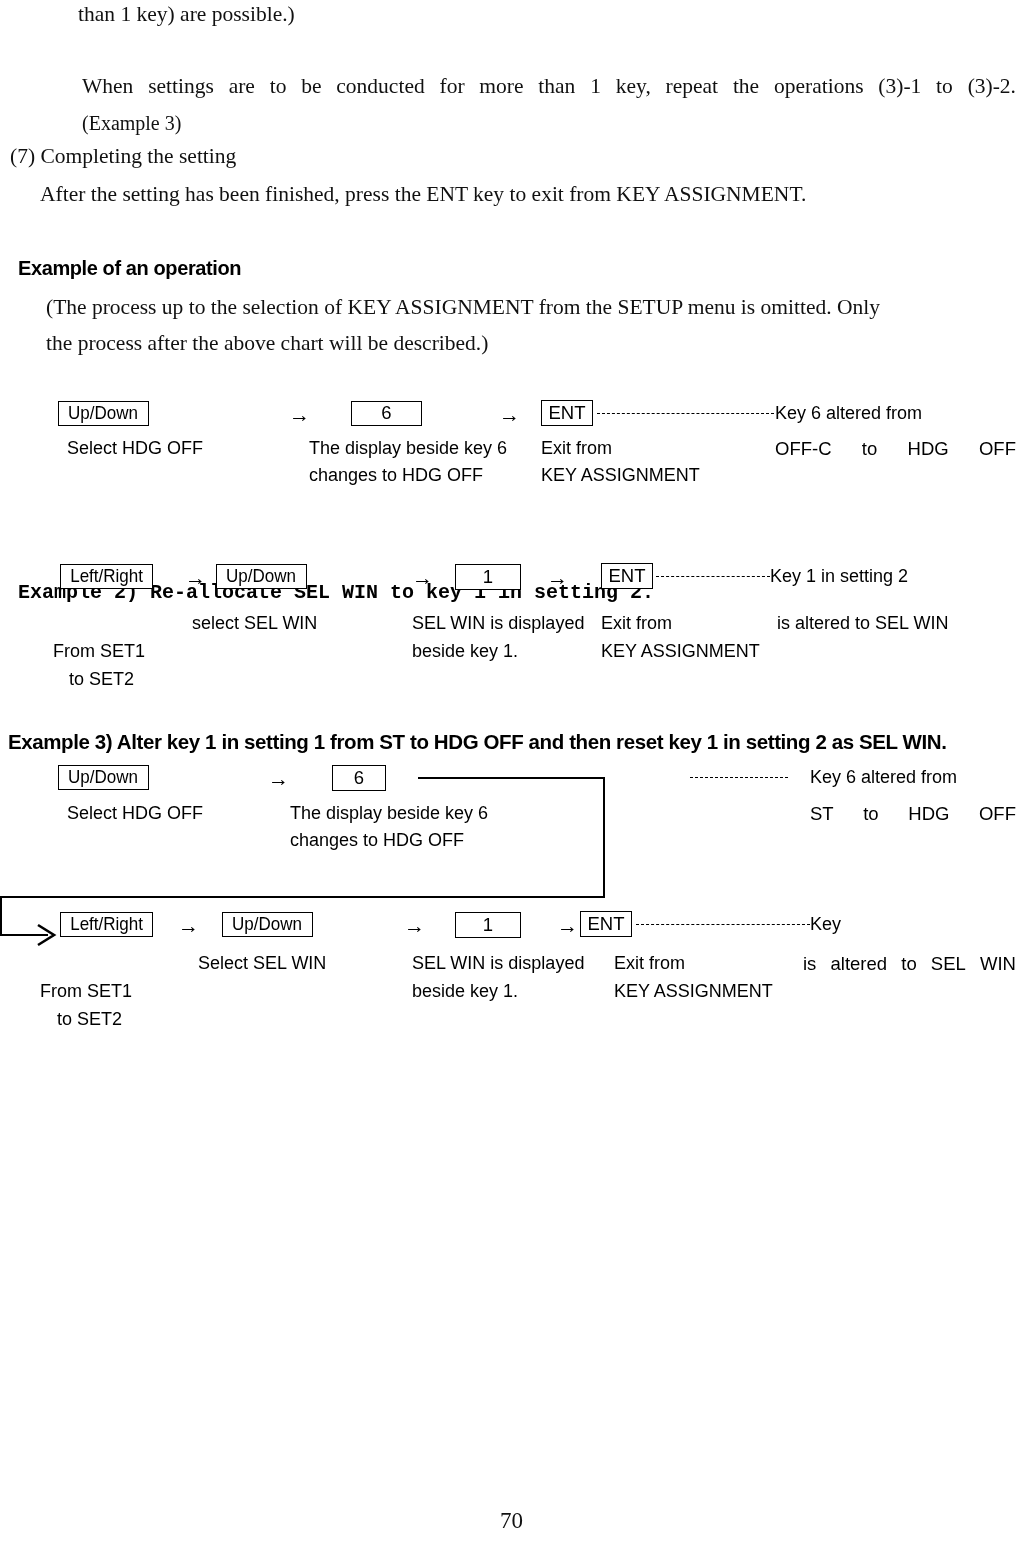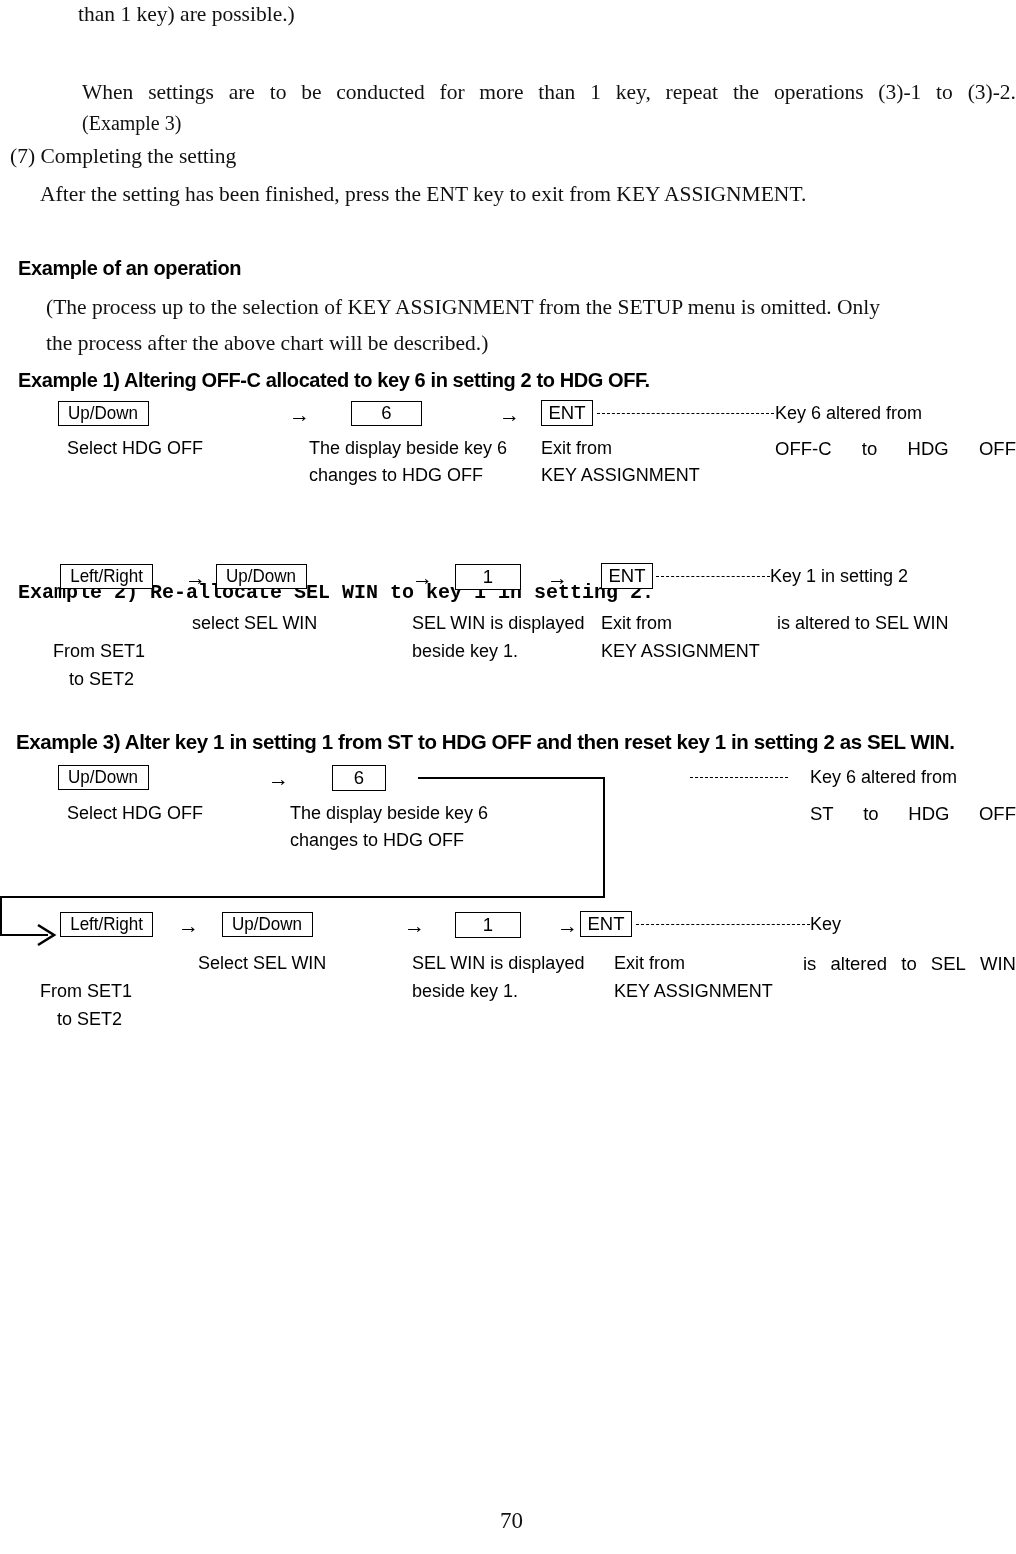--- a/index.html
+++ b/index.html
@@ -24,21 +24,20 @@
     position: absolute;
     white-space: nowrap;
   }
   .serif-just {
     font-family: "Liberation Serif", "DejaVu Serif", serif;
     font-size: 21.5px;
     position: absolute;
     text-align: justify;
     text-align-last: justify;
     color: #111;
-    margin-top: 6px;
   }
   
   .head-bold {
     font-family: "Liberation Sans", "DejaVu Sans", sans-serif;
     font-weight: bold;
     position: absolute;
     white-space: nowrap;
     letter-spacing: -0.4px;
   }
   
@@ -120,21 +119,20 @@
   <div class="serif" style="left:10px; top:146px;">(7)  Completing the setting</div>
 
   <div class="serif" style="left:40px; top:184px;">After the setting has been finished, press the ENT key to exit from KEY ASSIGNMENT.</div>
 
   <div class="head-bold" style="left:18px; top:257px; font-size:20px;">Example of an operation</div>
 
   <div class="serif" style="left:46px; top:333px;">the process after the above chart will be described.)</div>
 
   <div class="serif" style="left:46px; top:297px;">(The process up to the selection of KEY ASSIGNMENT from the SETUP menu is omitted.  Only</div>
 
-  <div class="head-bold" style="left:18px; top:369px; font-size:20px;">Example 1)  Altering OFF-C allocated to key 6 in setting 2 to HDG OFF.</div>
 
   <div class="keybox narrow" style="left:58px; top:401px; width:91px; height:25px;">
     <span>Up/Down</span>
   </div>
 
   <div class="arrow" style="left:289px; top:403px;">→</div>
 
   <div class="keybox" style="left:351px; top:401px; width:71px; height:25px;">
     <span>6</span>
   </div>
@@ -198,21 +196,21 @@
   <div class="sans" style="left:412px; top:641px;">beside key 1.</div>
 
   <div class="sans" style="left:601px; top:613px;">Exit from</div>
   <div class="sans" style="left:601px; top:641px;">KEY ASSIGNMENT</div>
 
   <div class="sans" style="left:777px; top:613px;">is altered to SEL WIN</div>
 
   <div class="sans" style="left:53px; top:641px;">From SET1</div>
   <div class="sans" style="left:69px; top:669px;">to SET2</div>
 
-  <div class="head-bold" style="left:16px; top:730px; font-size:20.5px;">Example 3) Alter key 1 in setting 1 from ST to HDG OFF and then reset key 1 in setting 2 as SEL WIN.</div>
+  <div class="head-bold" style="left:8px; top:730px; font-size:20.5px;">Example 3) Alter key 1 in setting 1 from ST to HDG OFF and then reset key 1 in setting 2 as SEL WIN.</div>
 
   <div class="keybox narrow" style="left:58px; top:765px; width:91px; height:25px;">
     <span>Up/Down</span>
   </div>
 
   <div class="arrow" style="left:268px; top:767px;">→</div>
 
   <div class="keybox" style="left:332px; top:765px; width:54px; height:26px;">
     <span>6</span>
   </div>

